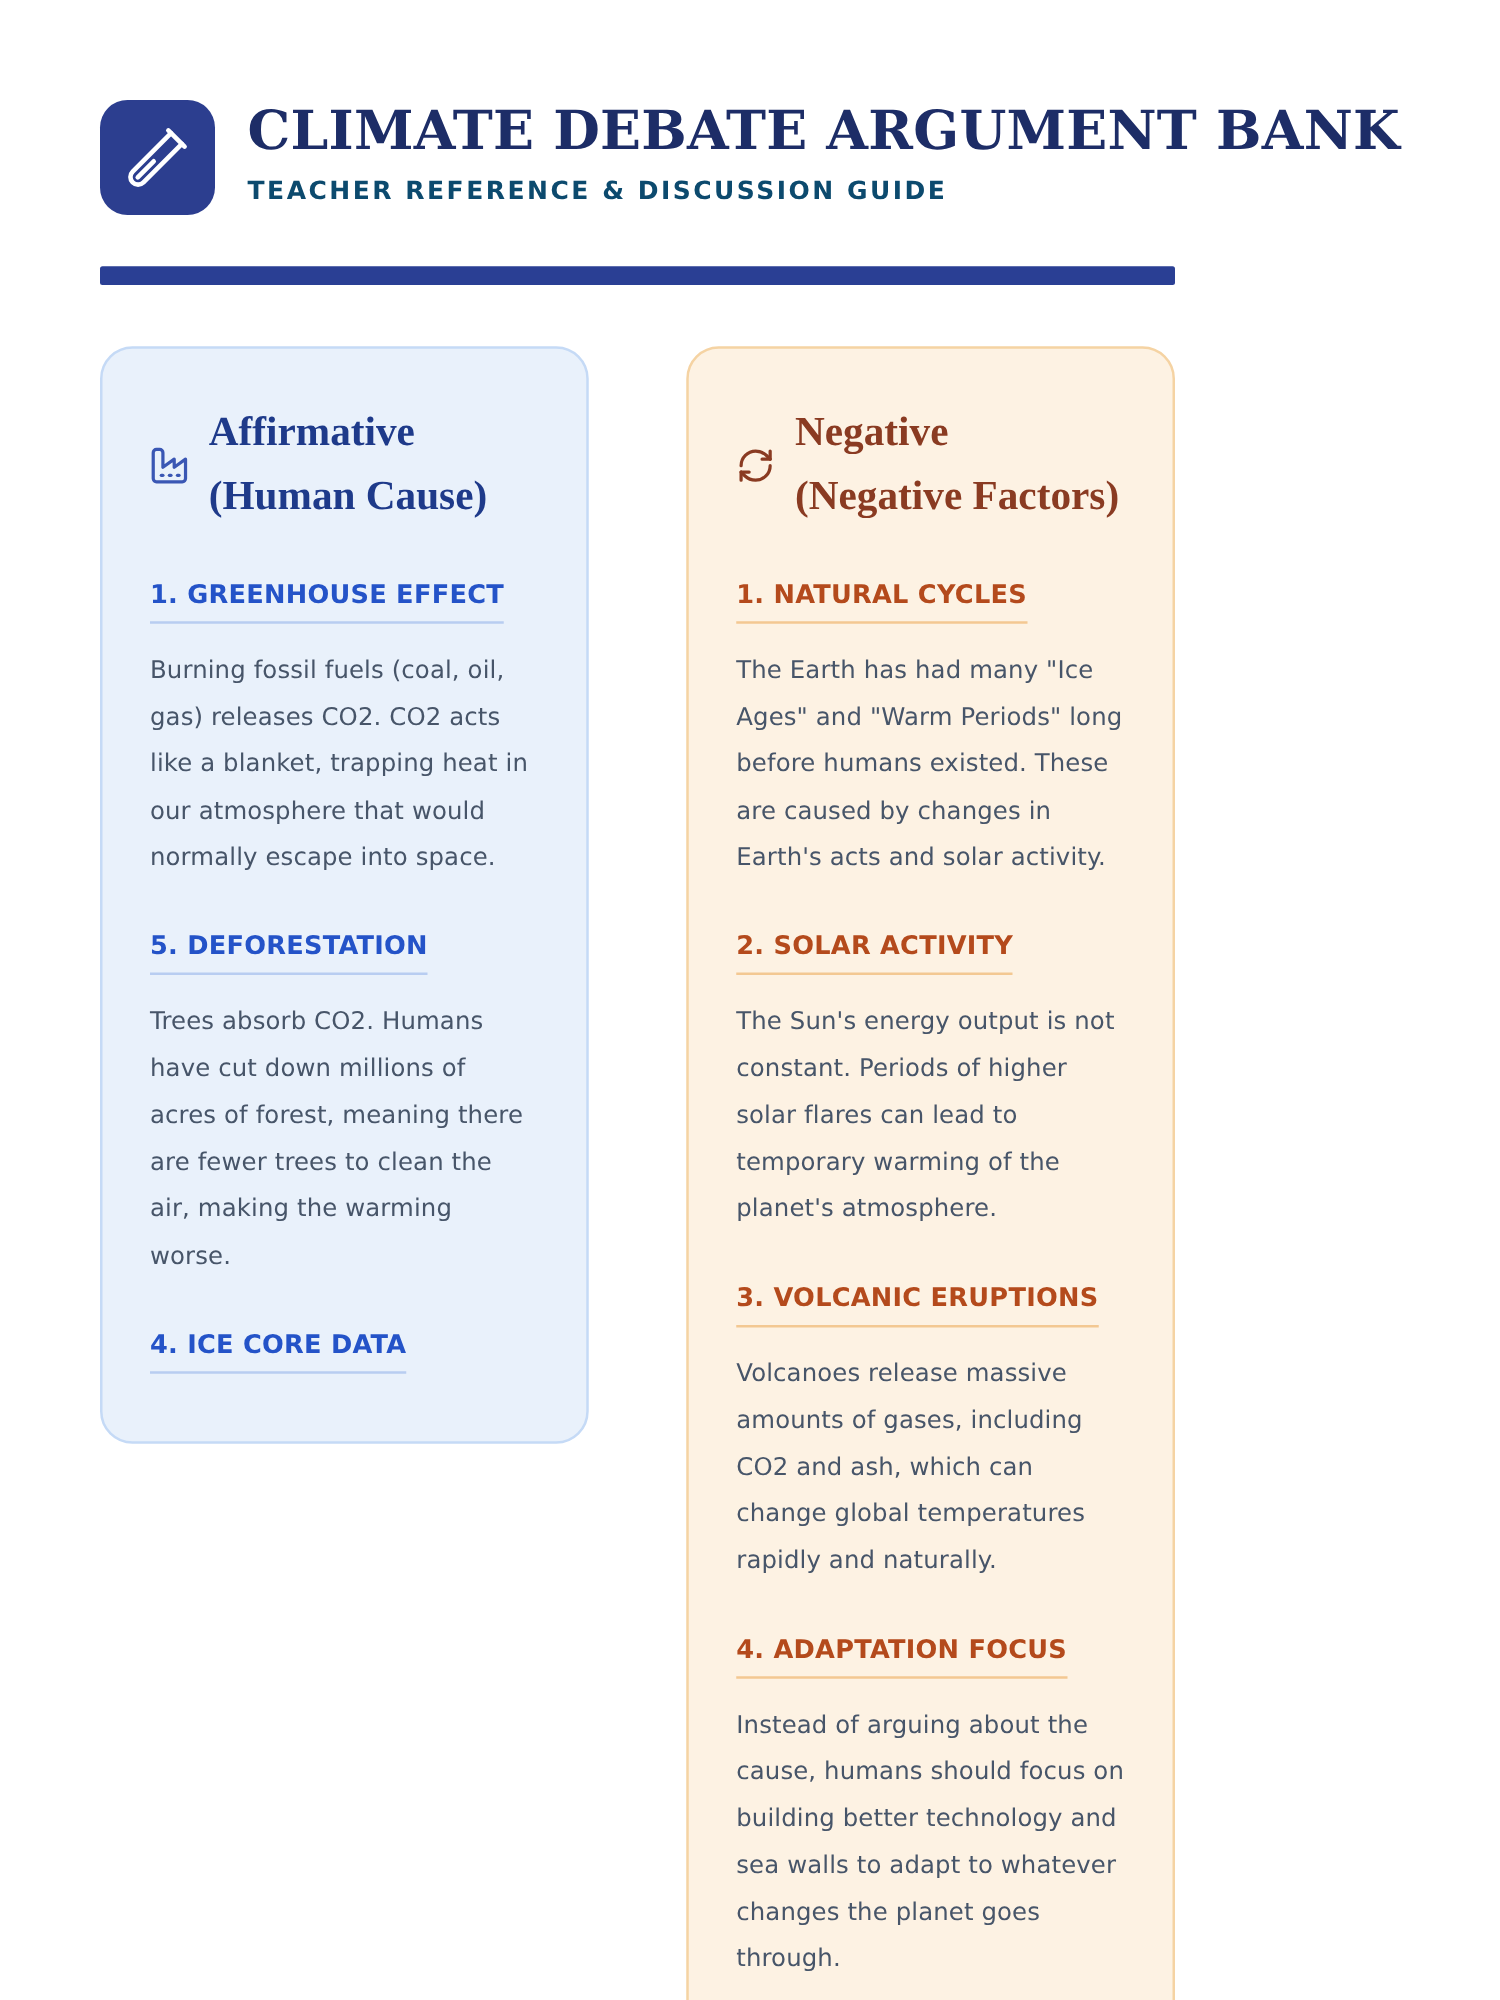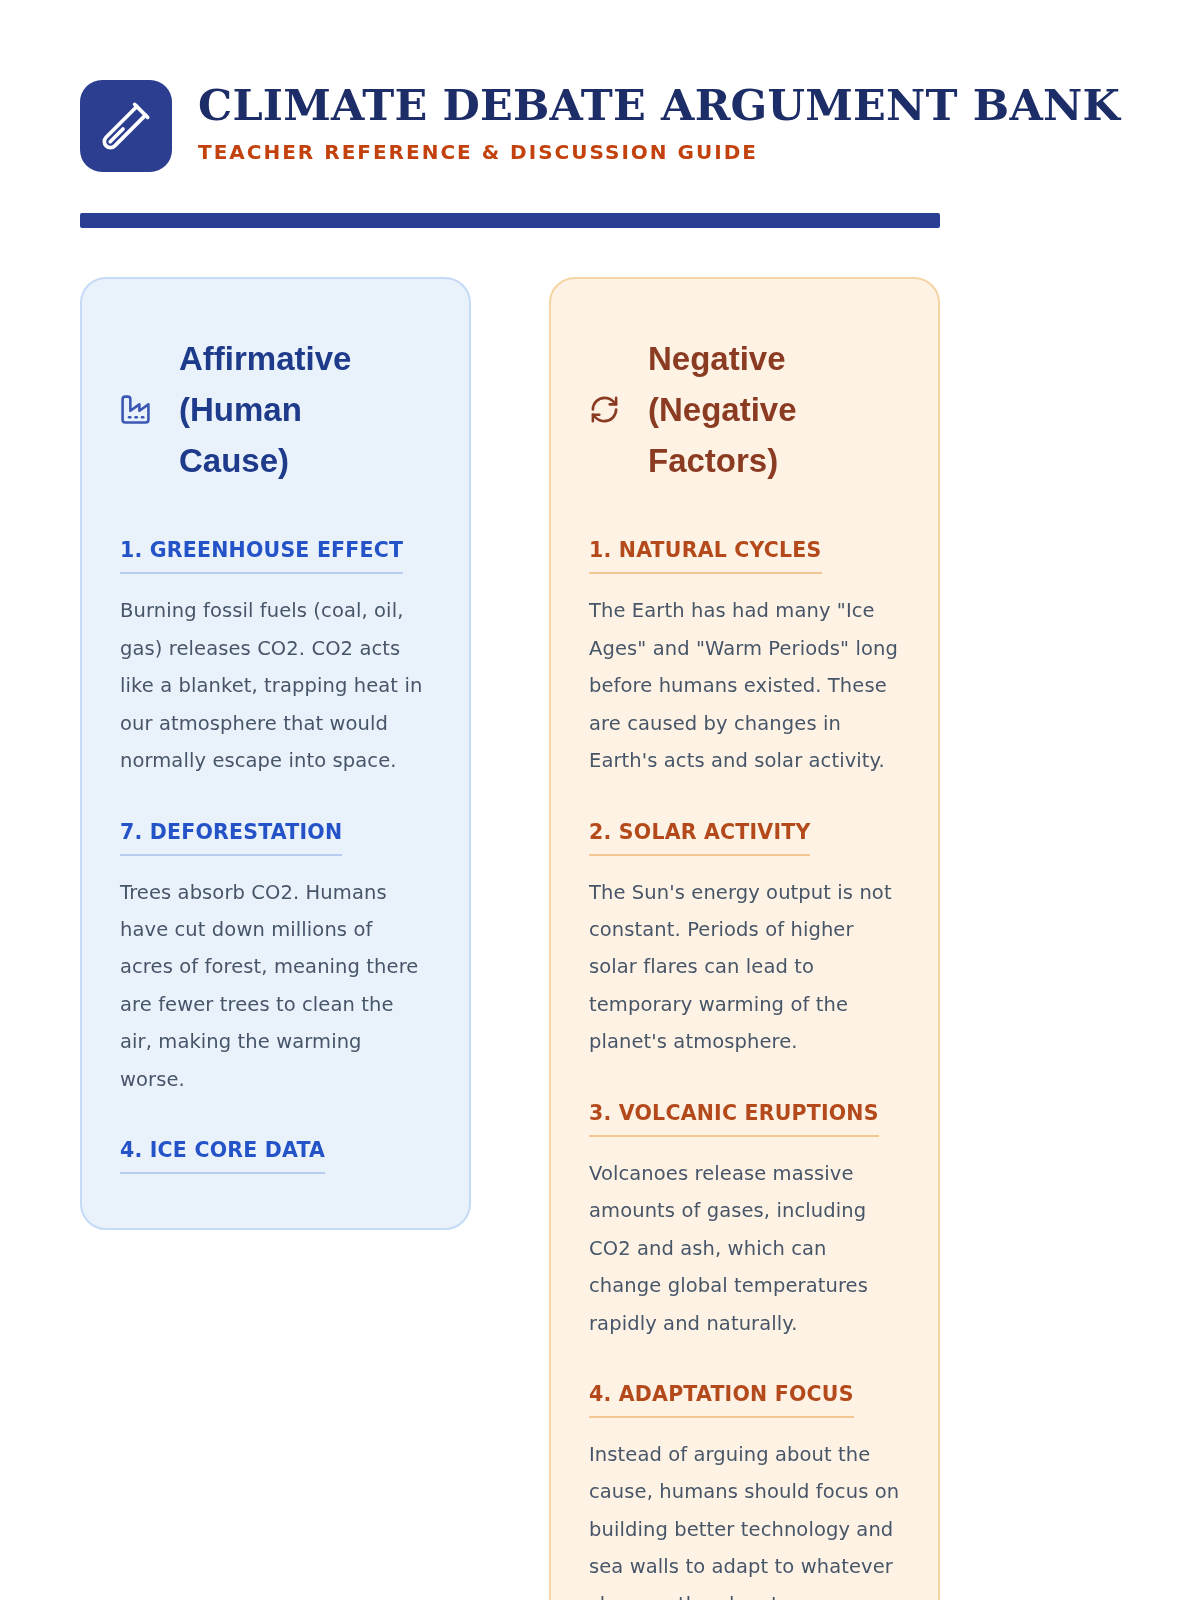--- a/index.html
+++ b/index.html
@@ -43,21 +43,21 @@
     line-height: 1.1;
     color: #1d2d67;
     margin: 0;
     white-space: nowrap;
     letter-spacing: 0.2px;
   }
   .subtitle {
     margin-top: 11px;
     font-size: 20px;
     font-weight: bold;
-    color: #c2410c;
+    color: #0c4a6e;
     letter-spacing: 2px;
     white-space: nowrap;
   }
   .divider {
     height: 15px;
     background: #2a3f94;
     margin-top: 41px;
     border-radius: 2px;
   }
   
@@ -77,25 +77,25 @@
   .card-amber { background: #fdf2e3; border: 2px solid #f5d3a3; }
 
   .card-header {
     display: flex;
     align-items: center;
     gap: 16px;
     margin-bottom: 6px;
   }
   .card-icon { flex: 0 0 auto; display: flex; }
   .card-title {
-    font-family: Liberation Sans, sans-serif;
+    font-family: Liberation Serif, serif;
     font-weight: bold;
     font-size: 33px;
     line-height: 1.55;
-    margin: 12px;
+    margin: 0;
   }
   .card-blue  .card-title { color: #1e3a8a; }
   .card-amber .card-title { color: #8a3b22; }
 
   .section { margin-top: 40px; }
   .section h3 {
     display: inline-block;
     margin: 0;
     font-size: 20.5px;
     font-weight: bold;
@@ -149,21 +149,21 @@
           </svg>
         </span>
         <h2 class="card-title">Affirmative (Human Cause)</h2>
       </div>
 
       <div class="section">
         <h3>1. GREENHOUSE EFFECT</h3>
         <p>Burning fossil fuels (coal, oil, gas) releases CO2. CO2 acts like a blanket, trapping heat in our atmosphere that would normally escape into space.</p>
       </div>
       <div class="section">
-        <h3>7. DEFORESTATION</h3>
+        <h3>5. DEFORESTATION</h3>
         <p>Trees absorb CO2. Humans have cut down millions of acres of forest, meaning there are fewer trees to clean the air, making the warming worse.</p>
       </div>
       <div class="section">
         <h3>4. ICE CORE DATA</h3>
       </div>
     </section>
 
     <section class="card card-amber">
       <div class="card-header">
         <span class="card-icon">

